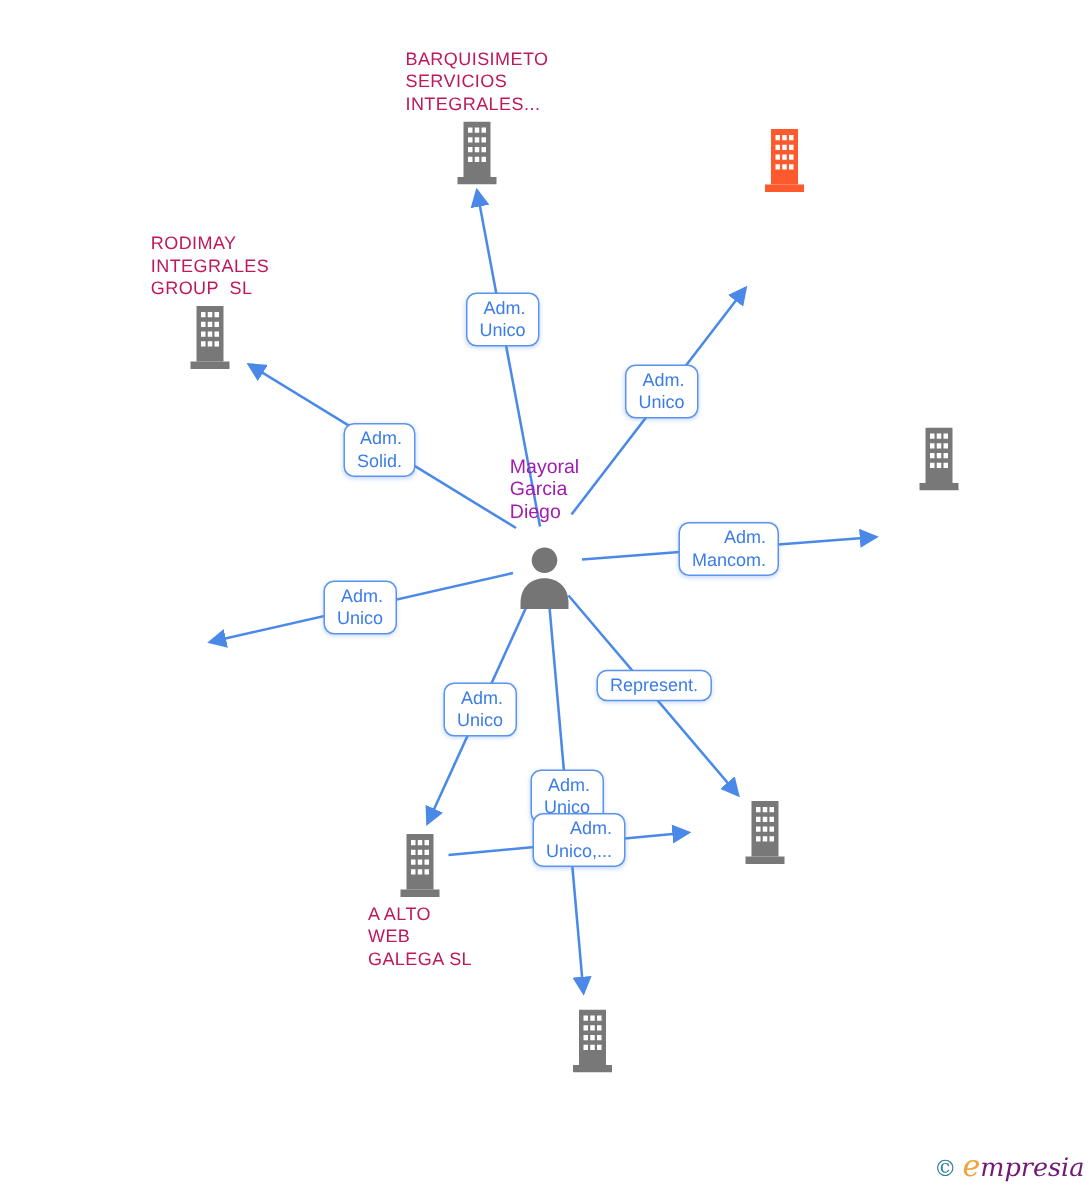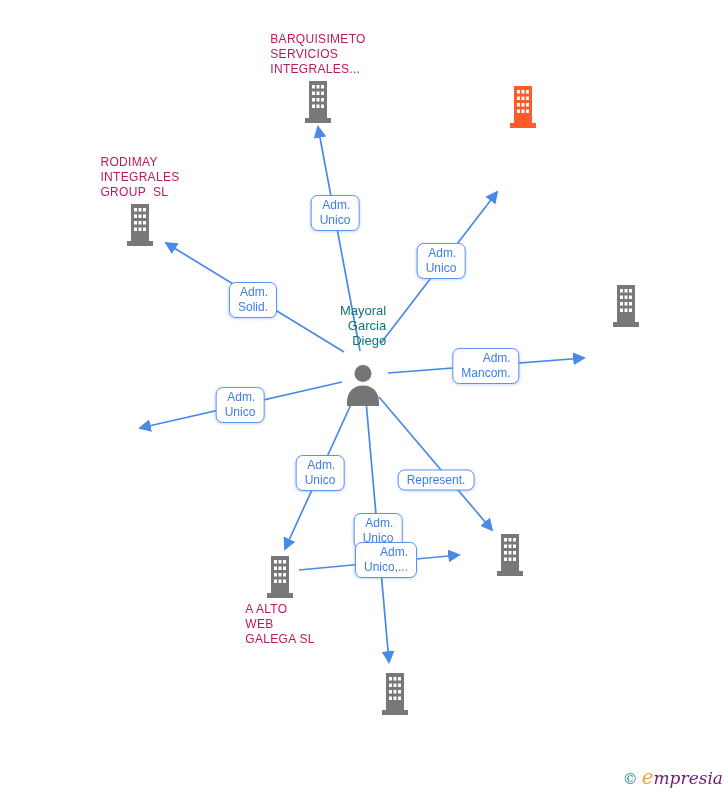--- a/index.html
+++ b/index.html
@@ -13,21 +13,21 @@
     z-index:2;cursor:pointer;
   }
   .nlabel{
     color:#be185d;font-size:12px;line-height:15px;text-align:left;
     white-space:pre-wrap;letter-spacing:.3px;
   }
   .node.label-above .nlabel{margin-bottom:4px;}
   .node.label-below .nlabel{margin-top:4px;}
   .bicon{color:#787878;display:block;}
   .node.accent .bicon{color:#ff5a2e;}
-  .person-label{color:#0f766e;font-size:13px;line-height:15px;text-align:right;white-space:pre-wrap;margin-bottom:16px;}
+  .person-label{color:#a21caf;font-size:13px;line-height:15px;text-align:left;white-space:pre-wrap;margin-bottom:16px;}
   .picon{color:#757575;display:block;}
   .edge-label{
     position:absolute;transform:translate(-50%,-50%);z-index:3;
     background:#ffffff;border:1.5px solid #5b93ef;border-radius:7px;
     color:#3b7de8;font-size:12px;line-height:15px;text-align:right;
     padding:2px 8px;white-space:pre-wrap;
     box-shadow:0 1px 3px rgba(91,147,239,.35);
   }
   .watermark{
     position:absolute;right:5px;bottom:6px;z-index:4;
@@ -234,21 +234,21 @@
   <div class="edge-label" style="left:441px;top:261px">Adm.
 Unico</div>
   <div class="edge-label" style="left:253px;top:300px">Adm.
 Solid.</div>
   <div class="edge-label" style="left:486px;top:366px">Adm.
 Mancom.</div>
   <div class="edge-label" style="left:240px;top:405px">Adm.
 Unico</div>
   <div class="edge-label" style="left:320px;top:473px">Adm.
 Unico</div>
-  <div class="edge-label" style="left:436px;top:480px">Represent.</div>
+  <div class="edge-label" style="left:436px;top:457px">Represent.</div>
   <div class="edge-label" style="left:378px;top:531px">Adm.
 Unico</div>
   <div class="edge-label" style="left:386px;top:560px">Adm.
 Unico,...</div>
 
   <div class="watermark">
     <span class="copy">©</span><span class="brand-e">e</span><span class="brand-rest">mpresia</span>
   </div>
 
 </div>

